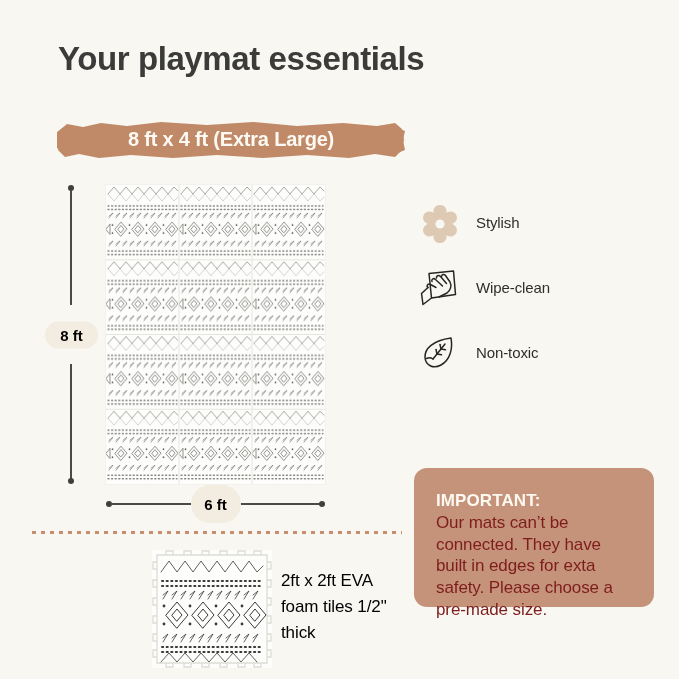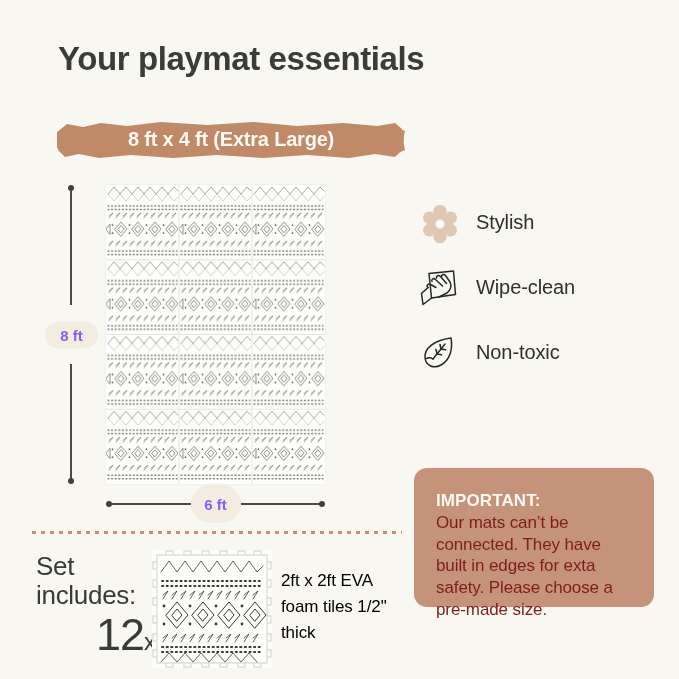--- a/index.html
+++ b/index.html
@@ -41,42 +41,42 @@
 
   .dim-v { position:absolute; left:70px; top:185px; width:2px; height:299px; }
   .dim-v .line { position:absolute; left:0; width:2px; background:#4a4a46; }
   .dim-v .line.top { top:5px; height:115px; }
   .dim-v .line.bot { bottom:5px; height:115px; }
   .dim-v .cap { position:absolute; left:-2px; width:6px; height:6px; border-radius:50%; background:#3f3f3c; }
   .dim-v .cap.top { top:0; }
   .dim-v .cap.bot { bottom:0; }
   .pill {
     position:absolute;
-    background:#f3ece1; color:#8b5cf6;
+    background:#f3ece1; color:#000000;
     border-radius:999px; font-size:15px; font-weight:700;
     display:flex; align-items:center; justify-content:center;
     white-space:nowrap;
   }
   .pill-v { left:-25px; top:50%; transform:translateY(-50%); width:53px; height:27px; }
 
   .dim-h { position:absolute; left:106px; top:503px; width:219px; height:2px; }
   .dim-h .line { position:absolute; top:0; height:2px; background:#4a4a46; }
   .dim-h .line.l { left:5px; width:80px; }
   .dim-h .line.r { right:5px; width:80px; }
   .dim-h .cap { position:absolute; top:-2px; width:6px; height:6px; border-radius:50%; background:#3f3f3c; }
   .dim-h .cap.l { left:0; }
   .dim-h .cap.r { right:0; }
   .pill-h { left:50%; top:50%; transform:translate(-50%,-50%); width:50px; height:38px; }
 
   
   .features { position:absolute; left:416px; top:190px; width:240px; }
   .feature { display:flex; align-items:center; height:65px; }
   .feature .ficon { width:48px; height:48px; flex:0 0 48px; display:flex; align-items:center; justify-content:center; }
   .feature .ficon svg { display:block; }
-  .feature .flabel { font-size:20px; color:#2f2f2d; margin-left:12px; letter-spacing:-0.1px; }
+  .feature .flabel { font-size:15px; color:#2f2f2d; margin-left:12px; letter-spacing:-0.1px; }
 
   
   .important {
     position:absolute; left:414px; top:468px; width:240px; height:139px;
     background:#c4937a; border-radius:13px;
     padding:22px 20px 0 22px;
   }
   .important .imp-title { color:#fdf8f2; font-size:17px; font-weight:700; line-height:1.28; letter-spacing:0.1px; }
   .important .imp-body { color:#7f1d1d; font-size:17px; line-height:1.28; letter-spacing:-0.1px; }
 
@@ -240,27 +240,20 @@
 
   </div>
 
   <div class="important">
     <div class="imp-title">IMPORTANT:</div>
     <div class="imp-body">Our mats can’t be connected. They have built in edges for exta safety. Please choose a pre-made size.</div>
   </div>
 
   <div class="divider"></div>
 
-  <div class="set-block">
-    <div class="set-line">Set</div>
-    <div class="set-line">includes:</div>
-    <div class="set-count">
-      <span class="num">12</span><span class="x">x</span>
-    </div>
-  </div>
 
   <div class="tile">
     <svg viewBox="0 0 120 118" preserveAspectRatio="none">
       <rect width="120" height="118" fill="#fdfdfb"></rect>
 
       <g fill="none" stroke="#ddddd6" stroke-width="1.3">
         <path d="M5 5 H115 V113 H5 Z"></path>
         <path d="M5 12 h-4 v7 h4 M5 30 h-4 v7 h4 M5 48 h-4 v7 h4 M5 66 h-4 v7 h4 M5 84 h-4 v7 h4 M5 100 h-4 v7 h4"></path>
         <path d="M115 12 h4 v7 h-4 M115 30 h4 v7 h-4 M115 48 h4 v7 h-4 M115 66 h4 v7 h-4 M115 84 h4 v7 h-4 M115 100 h4 v7 h-4"></path>
         <path d="M14 5 v-4 h7 v4 M32 5 v-4 h7 v4 M50 5 v-4 h7 v4 M68 5 v-4 h7 v4 M86 5 v-4 h7 v4 M102 5 v-4 h7 v4"></path>

